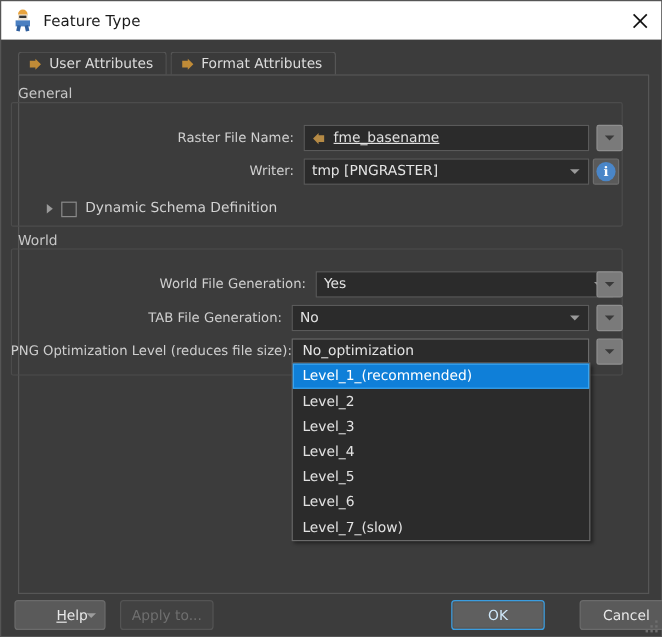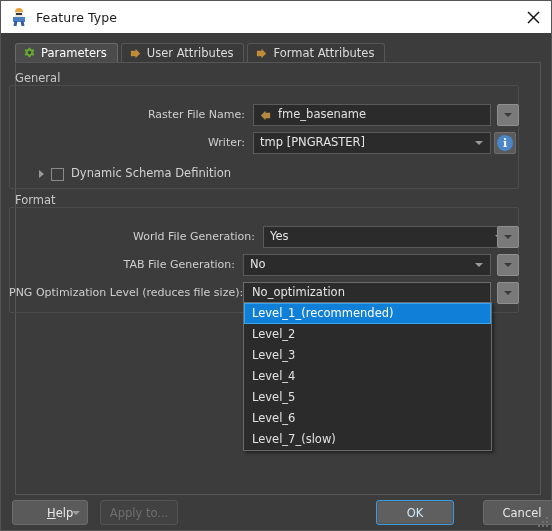--- a/index.html
+++ b/index.html
@@ -406,29 +406,20 @@
     <div class="title-text">Feature Type</div>
     <div class="title-close">
       <svg width="13" height="13" viewBox="0 0 13 13">
         <line x1="1" y1="1" x2="12" y2="12" stroke="#111" stroke-width="1.4"></line>
         <line x1="12" y1="1" x2="1" y2="12" stroke="#111" stroke-width="1.4"></line>
       </svg>
     </div>
   </div>
 
   <div class="tabstrip">
-    <div class="tab active">
-      <span class="tab-ico">
-        <svg class="gear-svg" width="13" height="13" viewBox="0 0 20 20">
-          <path fill="#66a833" d="M11.6 1h-3.2l-.5 2.2c-.6.2-1.2.5-1.7.9L4.1 3.2 2.5 5.9l1.7 1.5c-.1.3-.1.7-.1 1s0 .7.1 1L2.5 10.9l1.6 2.7 2.1-.9c.5.4 1.1.7 1.7.9l.5 2.2h3.2l.5-2.2c.6-.2 1.2-.5 1.7-.9l2.1.9 1.6-2.7-1.7-1.5c.1-.3.1-.7.1-1s0-.7-.1-1l1.7-1.5-1.6-2.7-2.1.9c-.5-.4-1.1-.7-1.7-.9L11.6 1z"></path>
-          <circle cx="10" cy="8.4" r="2.6" fill="#3b3b3b"></circle>
-        </svg>
-      </span>
-      <span class="tab-label">Parameters</span>
-    </div>
     <div class="tab">
       <span class="tab-ico">
         <svg class="arr-svg" width="13" height="13" viewBox="0 0 14 14">
           <path fill="#c08b37" d="M2 4h5V2l5 5-5 5V10H2z"></path>
         </svg>
       </span>
       <span class="tab-label">User Attributes</span>
     </div>
     <div class="tab">
       <span class="tab-ico">
@@ -442,21 +433,21 @@
 
   <div class="content"></div>
 
   <div class="group grp-general">
     <div class="group-title">General</div>
     <div class="group-frame"></div>
   </div>
 
   <div class="row" style="left:8px; top:103px; width:510px;">
     <div class="fld-label" style="width:236px;">Raster File Name:</div>
-    <div class="textfield" style="margin-left:8px; width:238px;">
+    <div class="textfield" style="margin-left:8px; width:238px;text-decoration:underline;">
       <span class="attr-arrow">
         <svg width="13" height="13" viewBox="0 0 14 14">
           <path fill="#b58a45" d="M12 4H7V2L2 7l5 5v-2h5z"></path>
         </svg>
       </span>
       <span class="tf-value">fme_basename</span>
     </div>
   </div>
   <div class="sqbtn" style="left:496px; top:103px;"></div>
 
@@ -471,21 +462,21 @@
     <span class="dot">i</span>
   </div>
 
   <div class="row" style="left:38px; top:162px;">
     <span class="expander"></span>
     <span class="checkbox"></span>
     <span class="chk-label">Dynamic Schema Definition</span>
   </div>
 
   <div class="group grp-raster">
-    <div class="group-title">Format</div>
+    <div class="group-title">World</div>
     <div class="group-frame"></div>
   </div>
 
   <div class="row" style="left:8px; top:225px; width:510px;">
     <div class="fld-label" style="width:226px;padding-left:20px;">World File Generation:</div>
     <div class="combo" style="margin-left:8px; width:248px;">
       <span class="cv">Yes</span>
       <span class="carat"></span>
     </div>
   </div>

